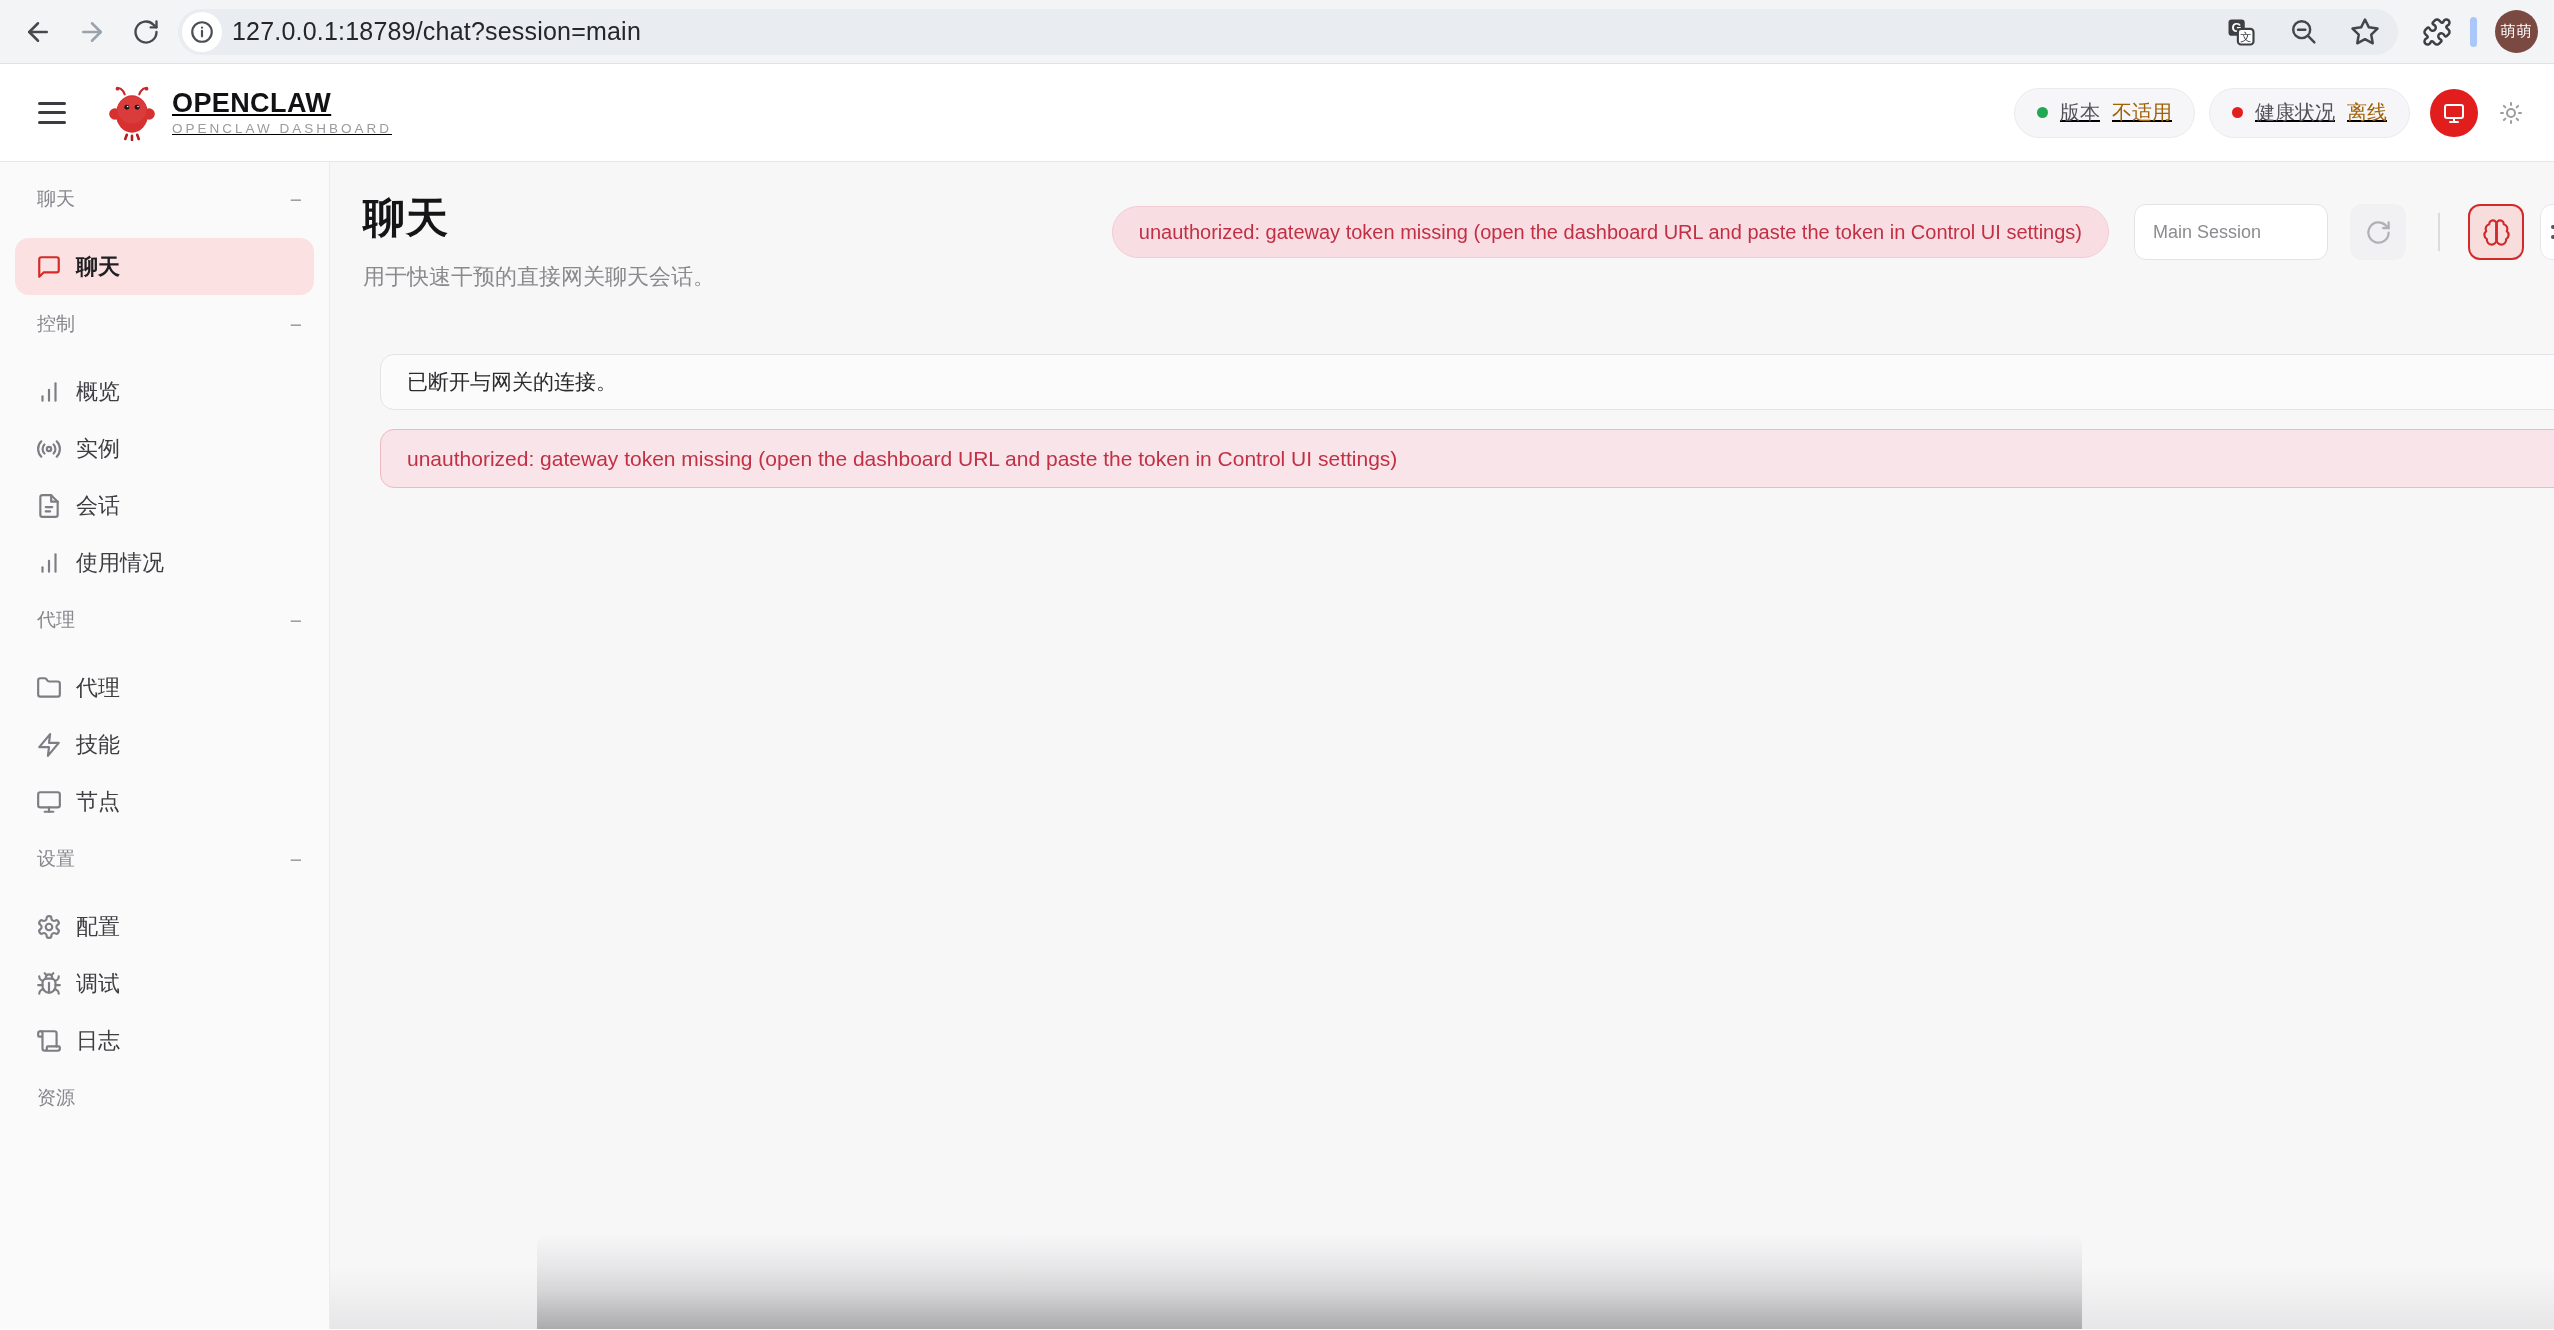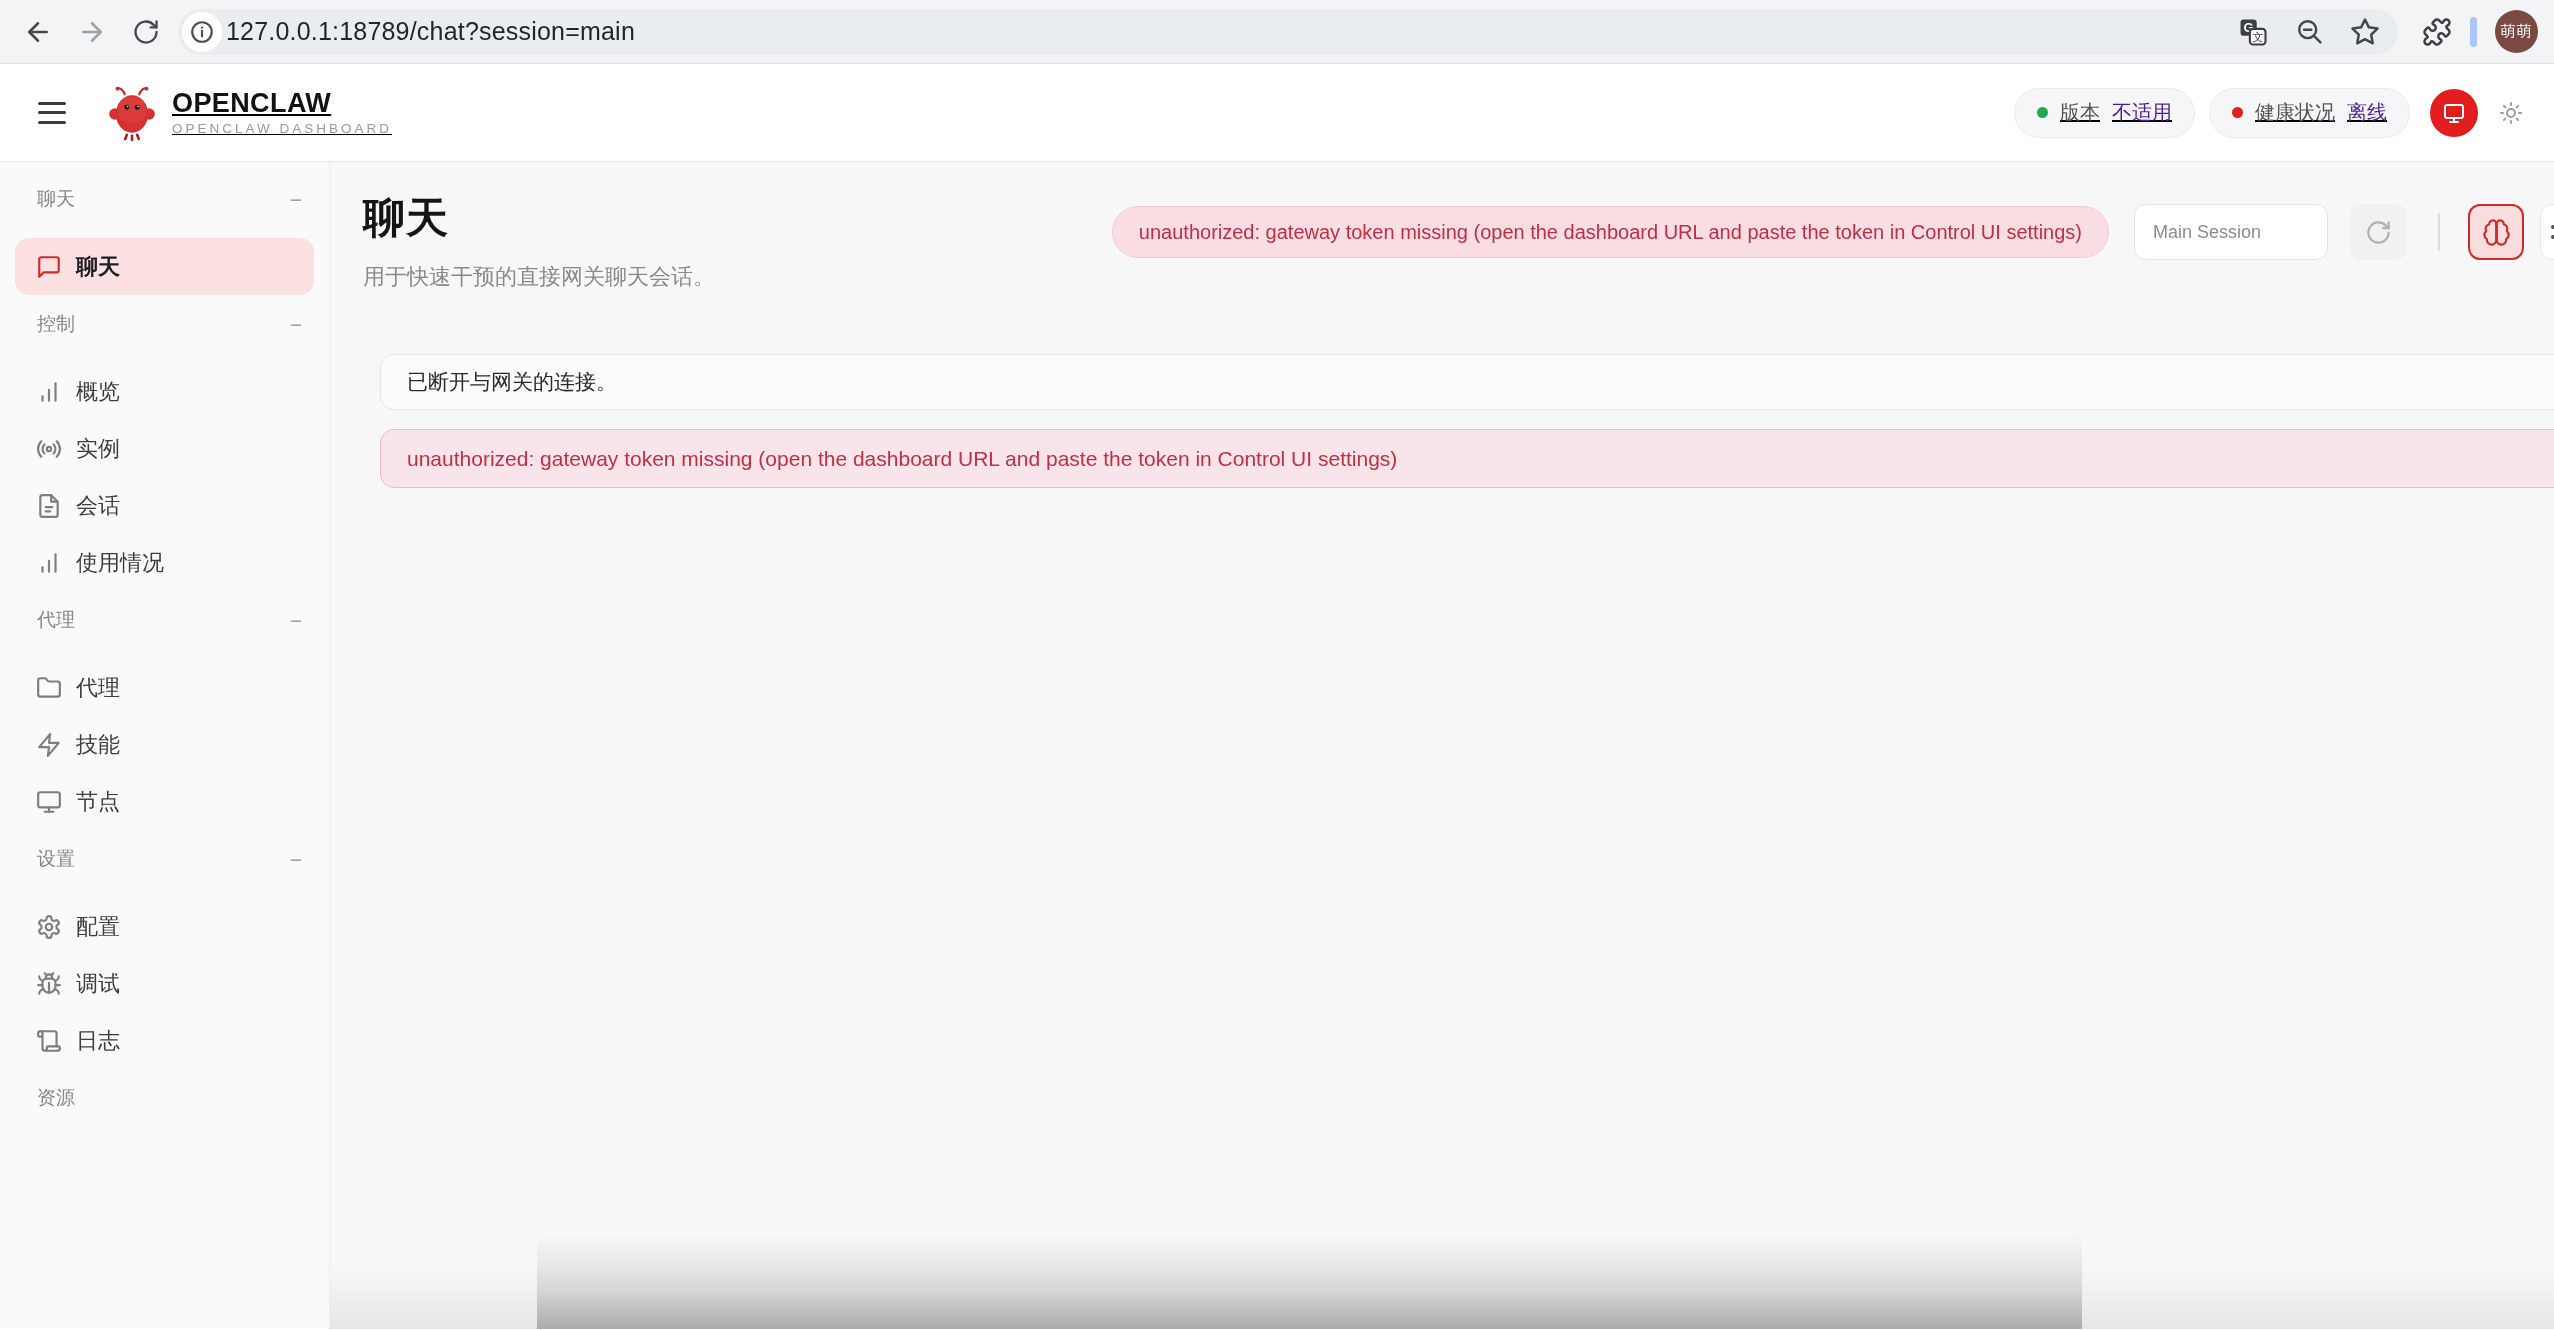--- a/index.html
+++ b/index.html
@@ -5,21 +5,21 @@
   * { box-sizing: border-box; margin: 0; padding: 0; }
   html,body { width:2554px; height:1330px; }
   body { font-family:"Liberation Sans","DejaVu Sans",sans-serif; background:#fff; overflow:hidden; }
   .screen { position:relative; width:2554px; height:1330px; overflow:hidden; }
 
   
   .browser-bar { height:64px; background:#f3f4f6; border-bottom:1px solid #dfe1e5;
     display:flex; align-items:center; padding:0 16px; gap:10px; }
   .nav-btn { width:44px; height:44px; border-radius:50%; display:flex; align-items:center; justify-content:center; color:#45484d; flex:none; }
   .nav-btn.disabled { color:#9aa2ab; }
-  .omnibox { flex:1; height:46px; background:#e9ecf1; border-radius:24px; display:flex; align-items:center; padding:0 18px 0 4px; gap:4px; min-width:0; }
+  .omnibox { flex:1; height:46px; background:#e9ecf1; border-radius:24px; display:flex; align-items:center; padding:0 18px 0 4px; gap:10px; min-width:0; }
   .site-info { width:40px; height:40px; border-radius:50%; background:#ffffff; display:flex; align-items:center; justify-content:center; color:#4b4f55; flex:none; }
   .url-text { flex:1; font-size:25px; color:#24262a; letter-spacing:.2px; white-space:nowrap; overflow:hidden; }
   .omni-icon { width:30px; height:30px; color:#43464b; flex:none; margin-left:22px; display:flex; align-items:center; justify-content:center; }
   .chrome-right { display:flex; align-items:center; gap:18px; flex:none; padding-left:14px; }
   .ext-icon { width:30px; height:30px; color:#3c4043; }
   .panel-indicator { width:7px; height:30px; border-radius:4px; background:#a9c7f8; }
   .avatar { width:43px; height:43px; border-radius:50%; background:#7a4a42; color:#fff;
     font-size:15px; display:flex; align-items:center; justify-content:center; letter-spacing:1px; }
 
   
@@ -30,21 +30,21 @@
   .logo { width:52px; height:56px; margin-right:14px; flex:none; }
   .brand-title { font-size:27px; font-weight:800; color:#121214; letter-spacing:.4px; line-height:1.05; }
   .brand-subtitle { font-size:13.5px; color:#9b9b9f; letter-spacing:3px; margin-top:3px; }
   .header-right { margin-left:auto; display:flex; align-items:center; gap:14px; }
   .status-pill { height:50px; border-radius:26px; background:#f6f6f8; border:1px solid #ebebee;
     display:flex; align-items:center; gap:12px; padding:0 22px; font-size:20px; }
   .status-pill .dot { width:11px; height:11px; border-radius:50%; flex:none; }
   .dot-green { background:#1fa953; }
   .dot-red { background:#e02020; }
   .status-label { color:#53535a; }
-  .status-value { color:#4c1d95; }
+  .status-value { color:#a16207; }
   .round-red-btn { width:48px; height:48px; border-radius:50%; background:#e11d1d; color:#fff;
     display:flex; align-items:center; justify-content:center; margin-left:6px; border:none; }
   .theme-toggle { width:26px; height:26px; color:#9c9ca1; margin-left:6px; display:flex; align-items:center; justify-content:center; }
 
   
   .app-body { display:flex; height:1167px; }
   .sidebar { width:330px; flex:none; background:#fafafa; border-right:1px solid #ececee; padding:0 15px; overflow:hidden; }
   .nav-label { display:flex; align-items:center; justify-content:space-between;
     height:30px; margin-top:14px; padding:0 12px 0 22px; font-size:19px; color:#86868d; }
   .sidebar > .nav-label:first-child { margin-top:22px; }

